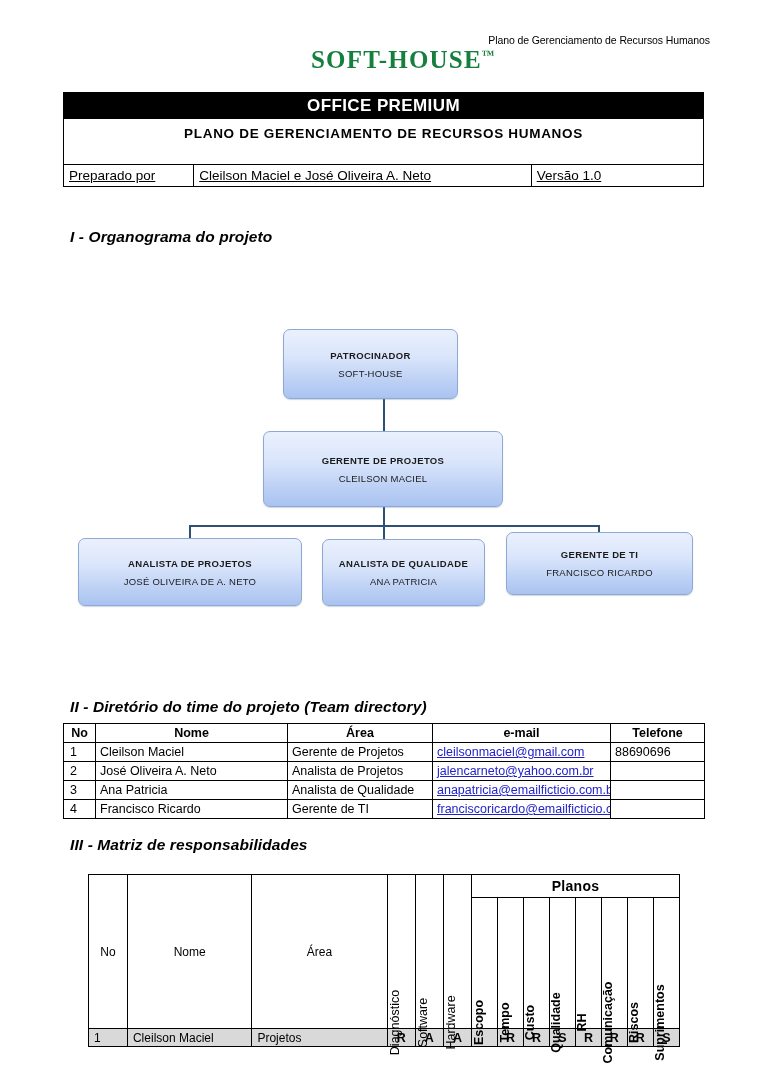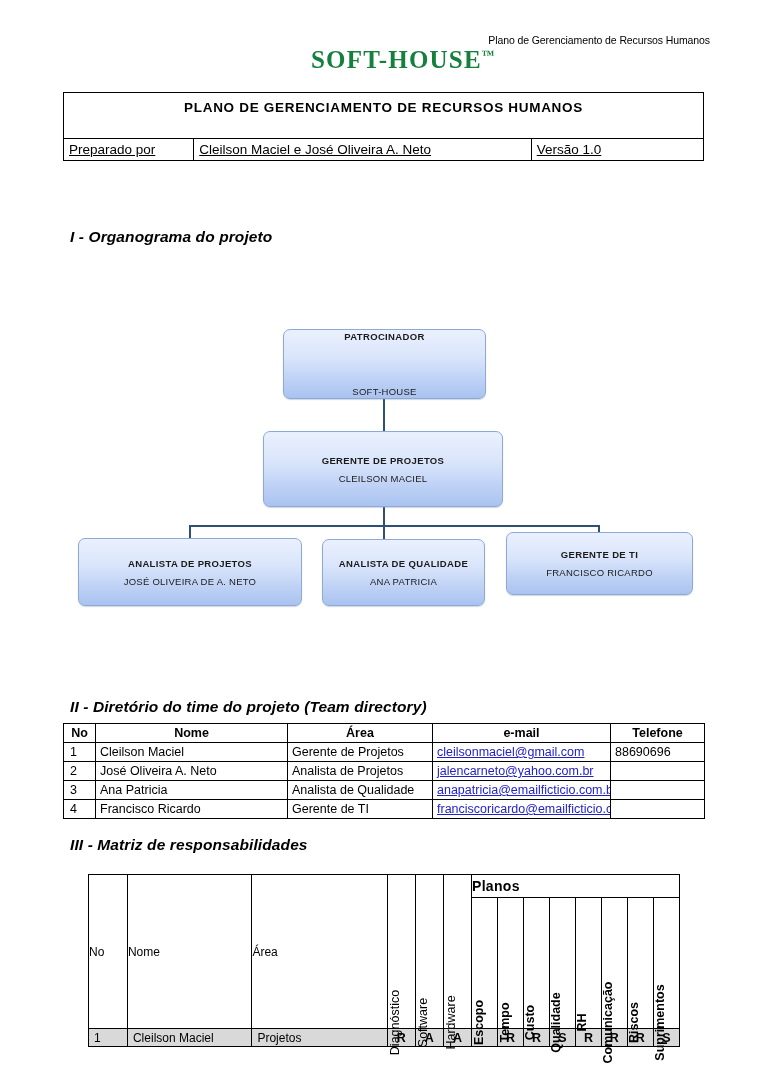--- a/index.html
+++ b/index.html
@@ -145,21 +145,21 @@
     letter-spacing: 0.35px;
     line-height: 13px;
   }
   .org-name {
     font-size: 9.5px;
     font-weight: normal;
     letter-spacing: 0.25px;
     line-height: 13px;
     margin-top: 5px;
   }
-  #org-sponsor   { left: 220px; top: 9px;   width: 203px; height: 70px; justify-content: space-between; }
+  #org-sponsor   { left: 220px; top: 9px;   width: 175px; height: 70px; }
   #org-manager   { left: 200px; top: 111px; width: 240px; height: 76px; }
   #org-analyst-proj { left: 15px;  top: 218px; width: 224px; height: 68px; }
   #org-analyst-qa   { left: 259px; top: 219px; width: 163px; height: 67px; }
   #org-it-manager   { left: 443px; top: 212px; width: 187px; height: 63px; }
 
   .conn {
     position: absolute;
     background: #2e5077;
   }
   #conn-v1 { left: 320px; top: 79px;  width: 2px;  height: 32px; }
@@ -216,21 +216,21 @@
     left: 88px;
     width: 592px;
     border-collapse: collapse;
     table-layout: fixed;
     font-size: 12px;
   }
   .matrix td, .matrix th {
     border: 1px solid #000;
     padding: 0;
     vertical-align: middle;
-    text-align: left;
+    text-align: center;
   }
   .matrix .grp-head {
     font-weight: bold;
     font-size: 14px;
     height: 22px;
     letter-spacing: 0.3px;
   }
   .matrix .corner { border: 1px solid #000; }
   .matrix .rot-cell {
     height: 130px;
@@ -279,20 +279,23 @@
     <div class="logo"><span>SOFT-HOUSE</span><span class="tm">™</span></div>
   </div>
 
   <table class="title-table">
     <colgroup>
       <col class="col-label">
         <col class="col-value">
         <col class="col-extra">
     </colgroup>
     <tbody>
+      <tr>
+        <td class="title-bar" colspan="3">OFFICE PREMIUM</td>
+      </tr>
       <tr>
         <td class="subtitle-bar" colspan="3">PLANO DE GERENCIAMENTO DE RECURSOS HUMANOS</td>
       </tr>
       <tr class="meta-row">
         <td>Preparado por</td>
         <td>Cleilson Maciel e José Oliveira A. Neto</td>
         <td>Versão 1.0</td>
       </tr>
     </tbody>
   </table>

